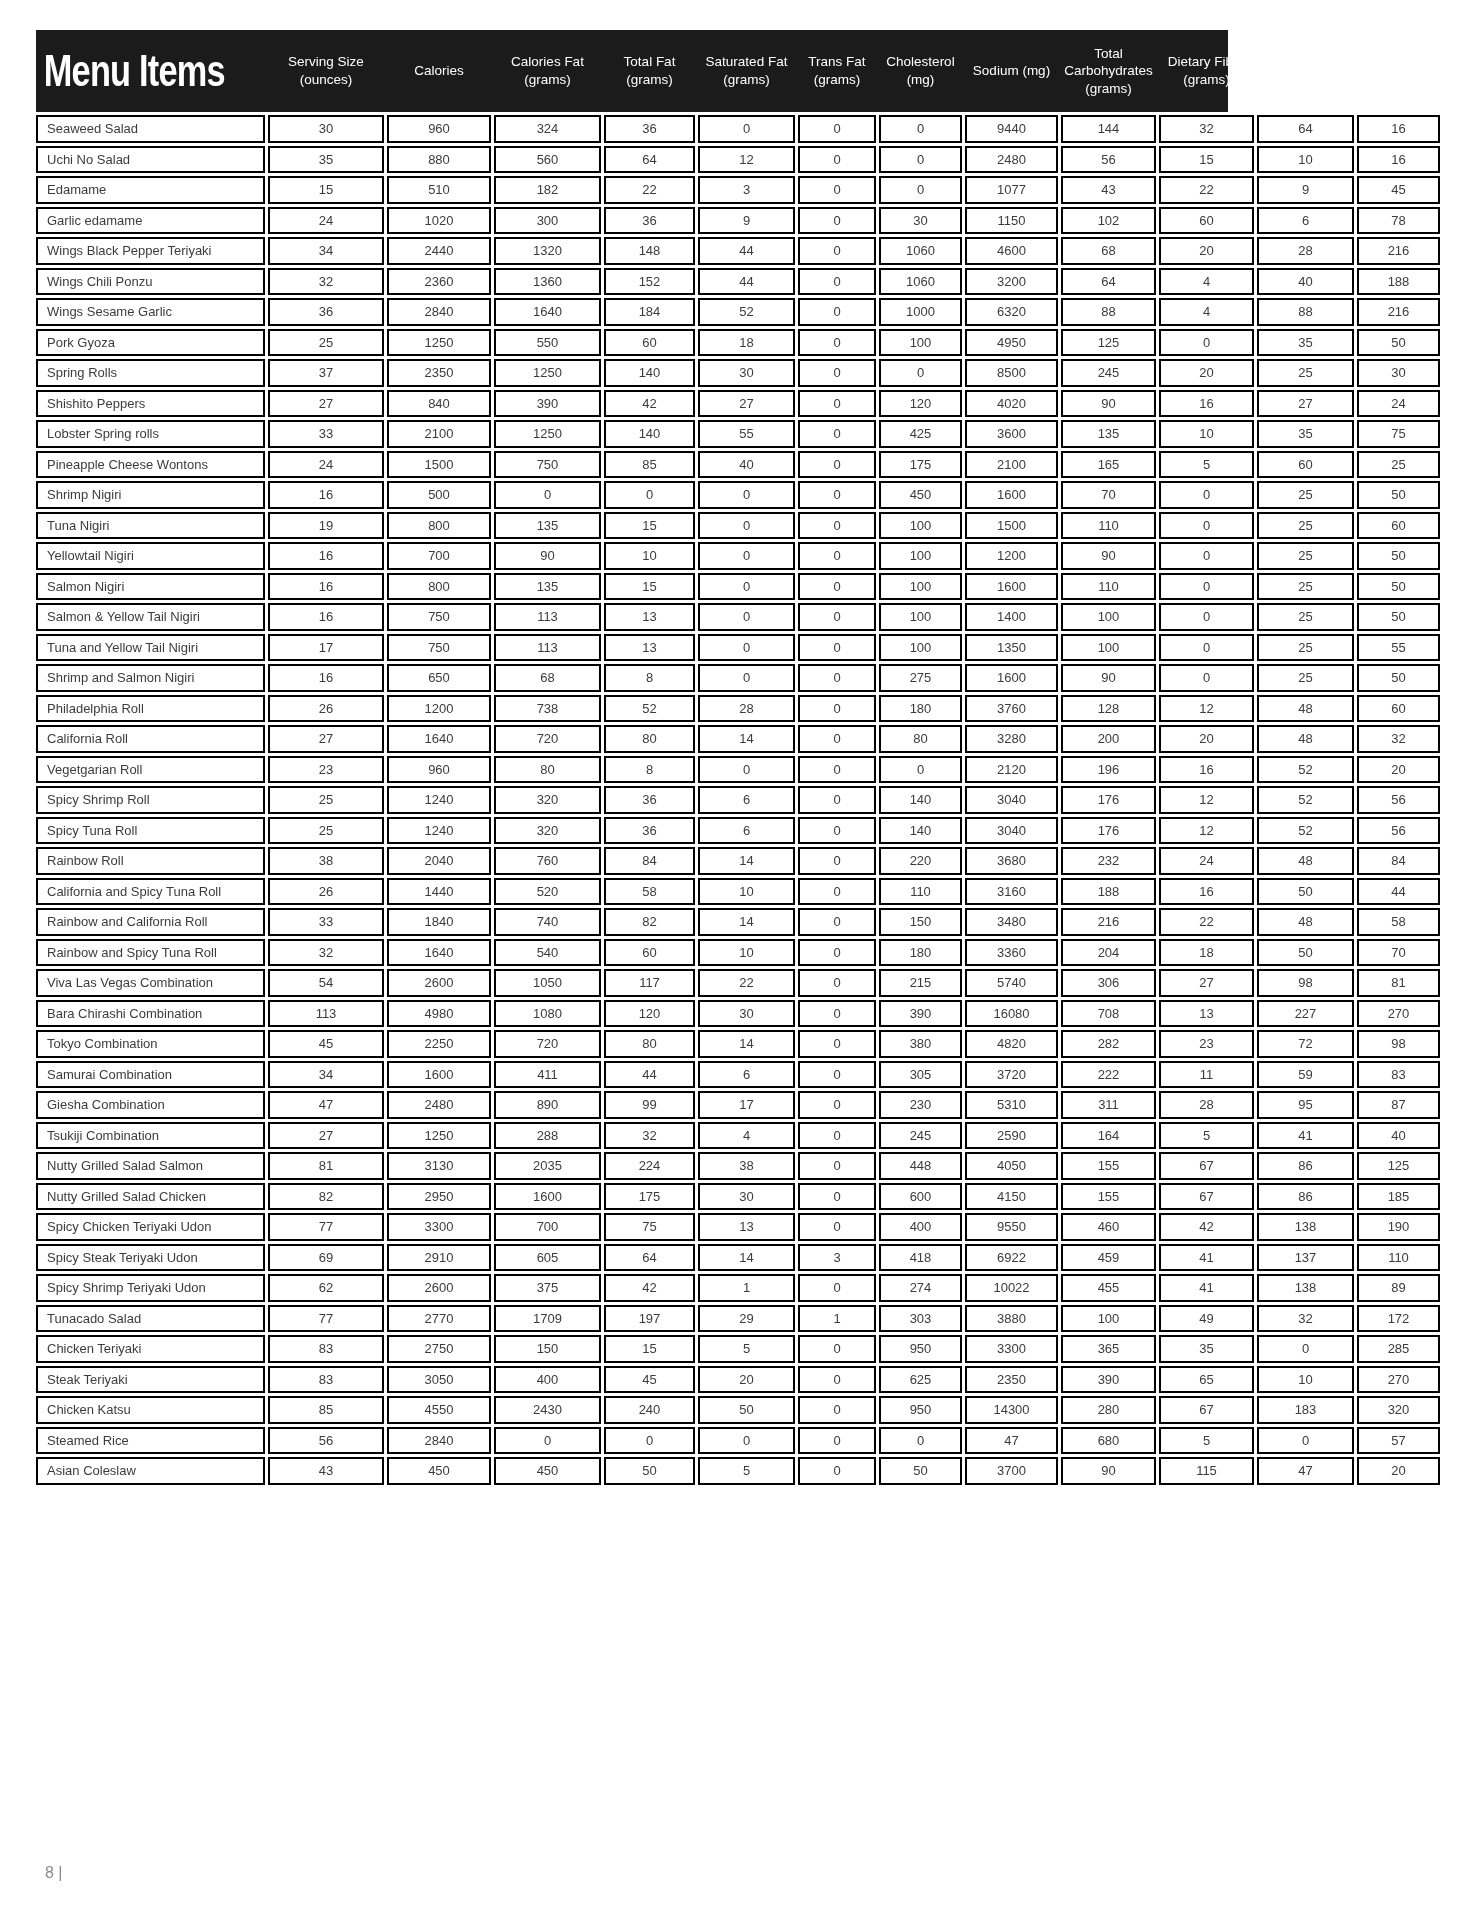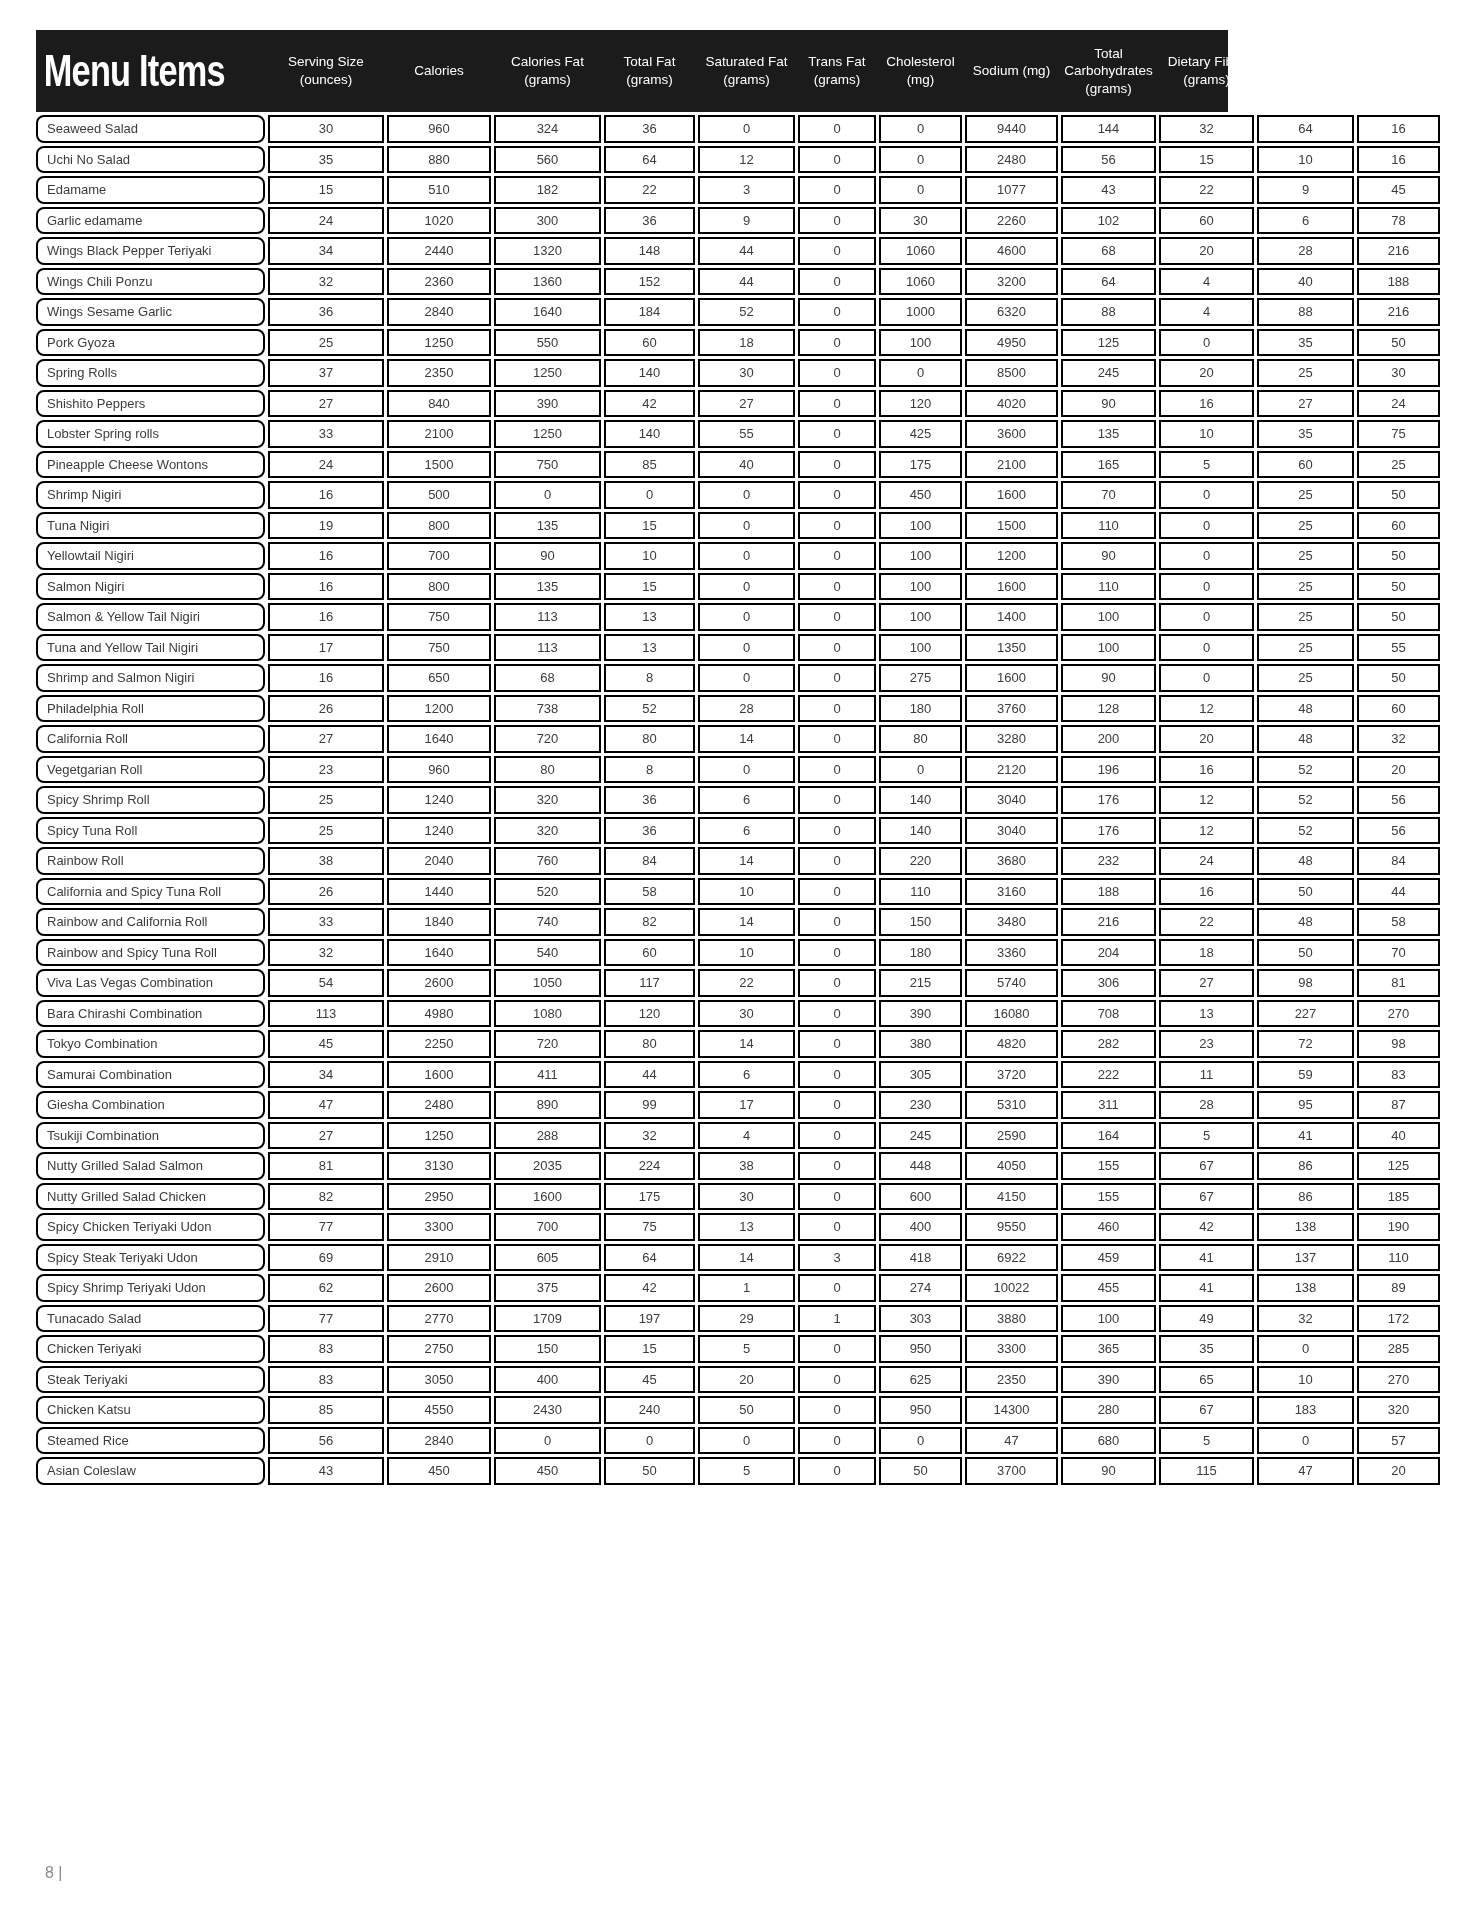--- a/index.html
+++ b/index.html
@@ -43,21 +43,21 @@
     margin-bottom:3px;
     height:27.5px;
   }
   .cell {
     border:2px solid #000;
     background:#fff;
     display:flex; align-items:center; justify-content:center;
     font-size:13px; color:#3c3c3c;
     overflow:hidden; white-space:nowrap;
   }
-  .cell.name { justify-content:flex-start; padding-left:9px;border-radius:8px; }
+  .cell.name { justify-content:flex-start; padding-left:9px; }
 
   
   .site-footer {
     position:absolute; left:0; top:1608px; width:100%;
     text-align:center;
   }
   .site-footer .logo {
     display:inline-block;
     font-size:84px; font-weight:bold;
     color:#1c1c1c;
@@ -178,21 +178,21 @@
         </div>
         <div class="trow">
           <div class="cell name">Garlic edamame</div>
           <div class="cell">24</div>
           <div class="cell">1020</div>
           <div class="cell">300</div>
           <div class="cell">36</div>
           <div class="cell">9</div>
           <div class="cell">0</div>
           <div class="cell">30</div>
-          <div class="cell">2260</div>
+          <div class="cell">1150</div>
           <div class="cell">102</div>
           <div class="cell">60</div>
           <div class="cell">6</div>
           <div class="cell">78</div>
         </div>
         <div class="trow">
           <div class="cell name">Wings Black Pepper Teriyaki</div>
           <div class="cell">34</div>
           <div class="cell">2440</div>
           <div class="cell">1320</div>

